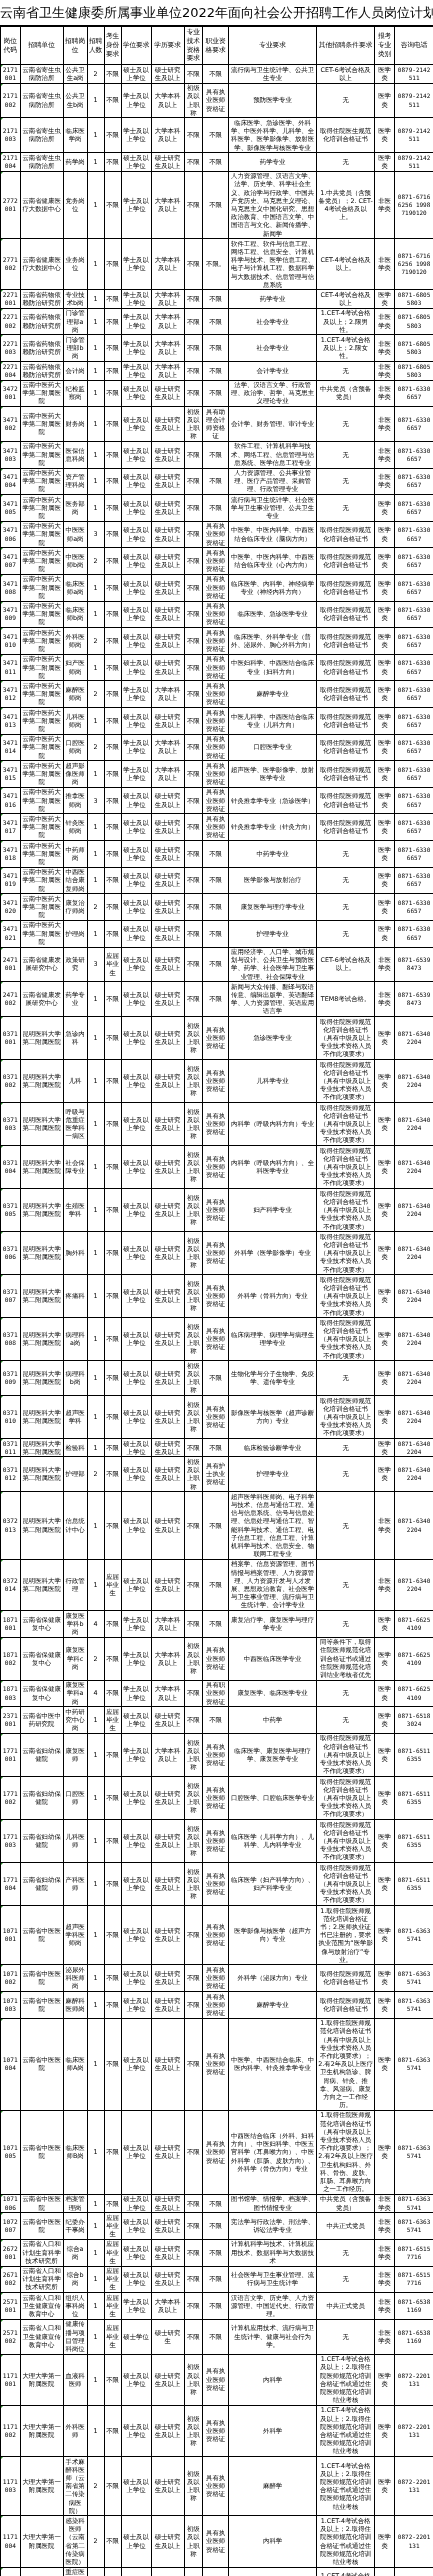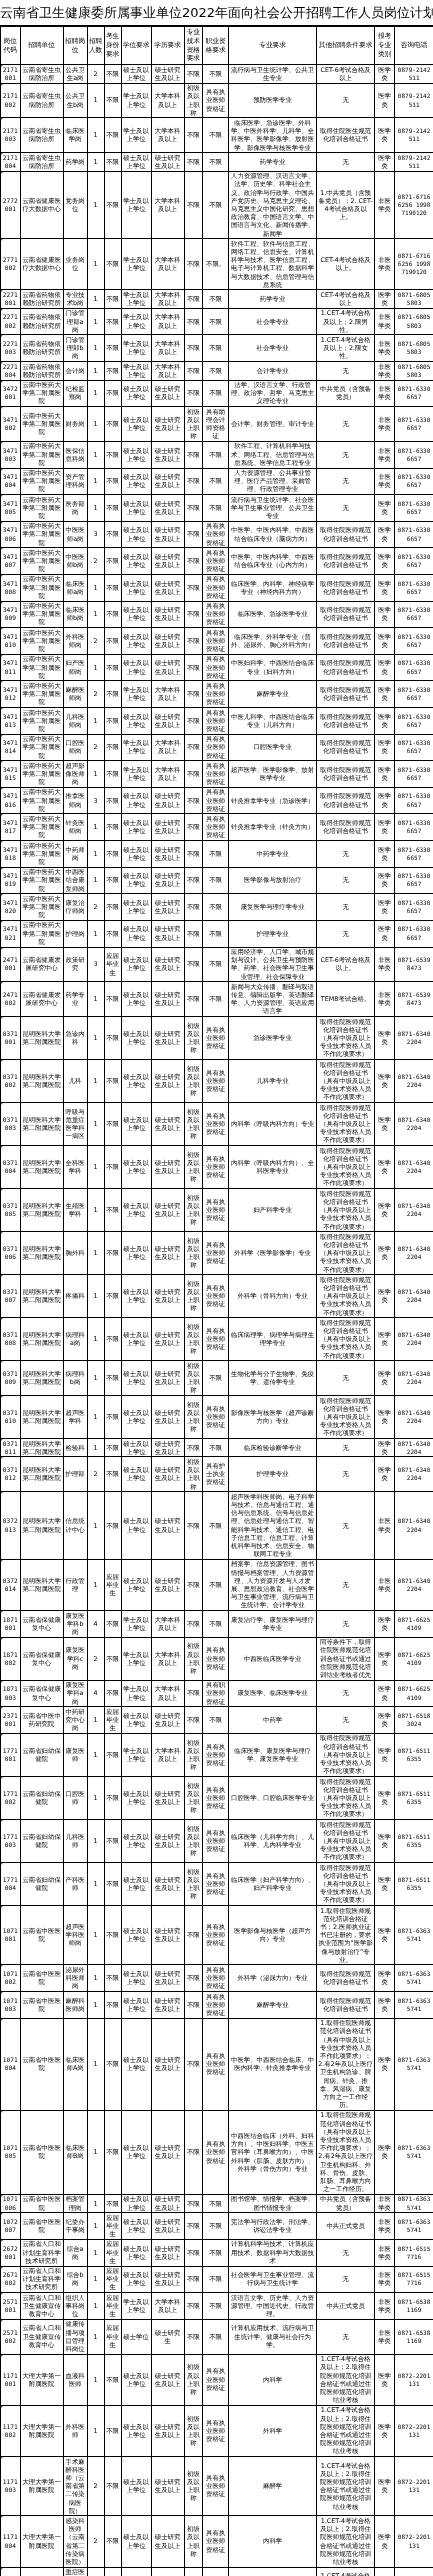--- a/index.html
+++ b/index.html
@@ -601,21 +601,21 @@
           <td class="title_req">初级及以上职称</td>
           <td class="qualification">具有执业医师资格证</td>
           <td class="major">内科学（呼吸内科方向）专业</td>
           <td class="other">取得住院医师规范化培训合格证书（具有中级及以上专业技术资格人员不作此项要求）</td>
           <td class="category">医学类</td>
           <td class="phone">0871-63402204</td>
         </tr>
         <tr>
           <td class="code">0371004</td>
           <td class="unit">昆明医科大学第二附属医院</td>
-          <td class="post">全科医学科</td>
+          <td class="post">社会保障专业</td>
           <td class="count">1</td>
           <td class="identity">不限</td>
           <td class="degree">硕士及以上学位</td>
           <td class="education">硕士研究生及以上</td>
           <td class="title_req">初级及以上职称</td>
           <td class="qualification">具有执业医师资格证</td>
           <td class="major">内科学（呼吸内科方向）、全科医学专业</td>
           <td class="other">取得住院医师规范化培训合格证书（具有中级及以上专业技术资格人员不作此项要求）</td>
           <td class="category">医学类</td>
           <td class="phone">0871-63402204</td>

